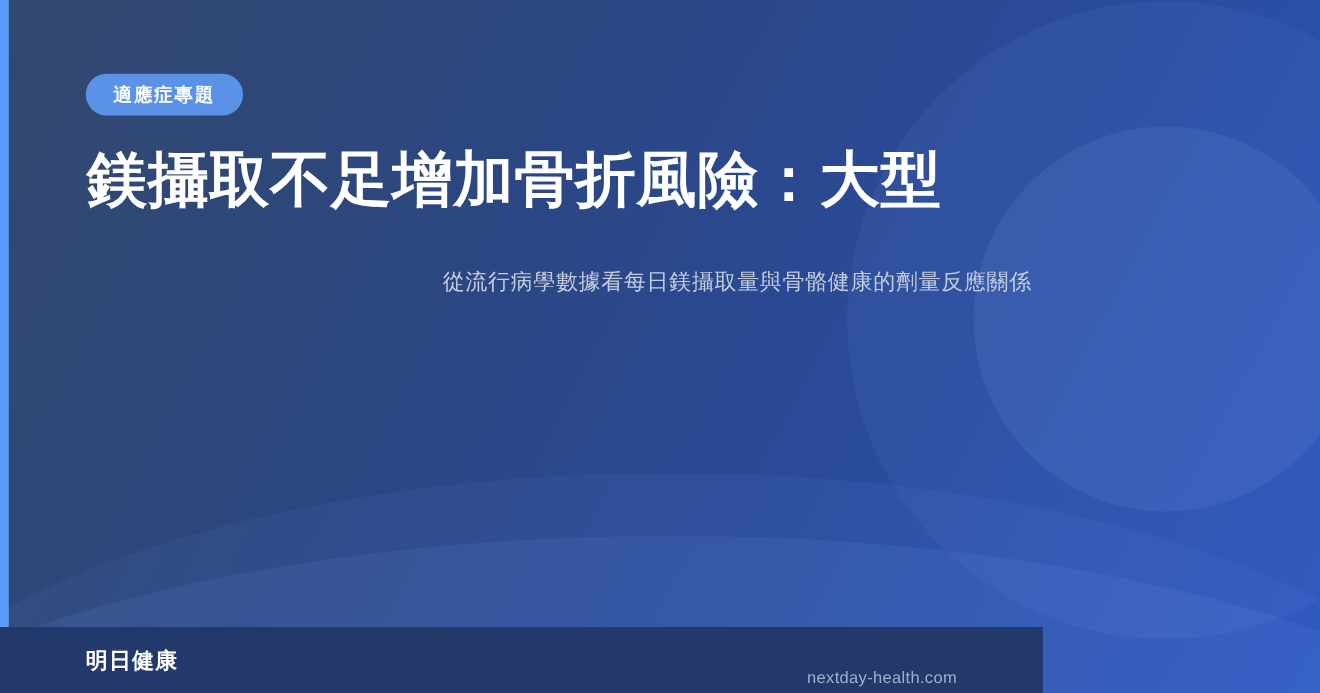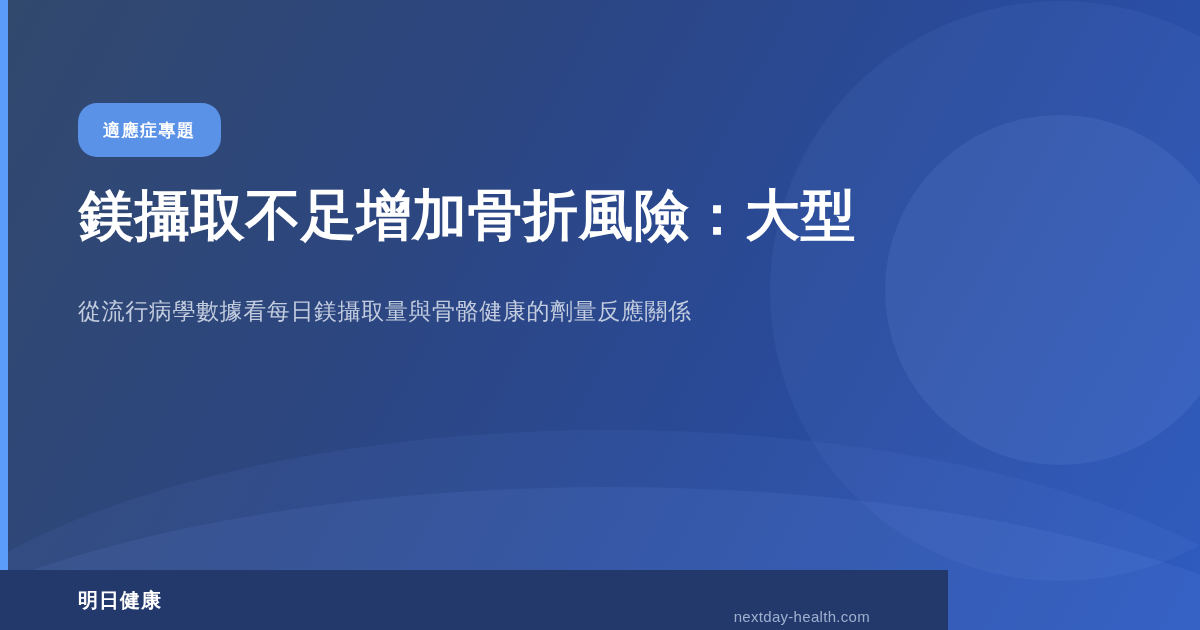--- a/index.html
+++ b/index.html
@@ -91,22 +91,22 @@
     display: flex;
     flex-direction: column;
     justify-content: flex-start;
   }
 
   .badge {
     display: inline-flex;
     align-items: center;
     justify-content: center;
     align-self: flex-start;
-    margin-top: 103px;
-    height: 54px;
+    margin-top: 67px;
+    height: 38px;
     padding: 0 25px;
     border-radius: 19px;
     background: #5a92e8;
     color: #ffffff;
     font-size: 17px;
     font-weight: bold;
     letter-spacing: 1.5px;
     white-space: nowrap;
   }
 
@@ -119,24 +119,25 @@
     font-weight: bold;
     line-height: 1.28;
     letter-spacing: 0.5px;
   }
 
   .subtitle {
     margin: 0;
     margin-top: 42px;
     max-width: 860px;
     color: #c2ccde;
-    font-size: 23px;
+    font-size: 20px;
     font-weight: normal;
     line-height: 1.6;
     letter-spacing: 0.6px;
+    text-align: right;
   }
 
   
   .footer {
     position: absolute;
     left: 0;
     bottom: 0;
     width: 948px;
     height: 60px;
     box-sizing: border-box;

